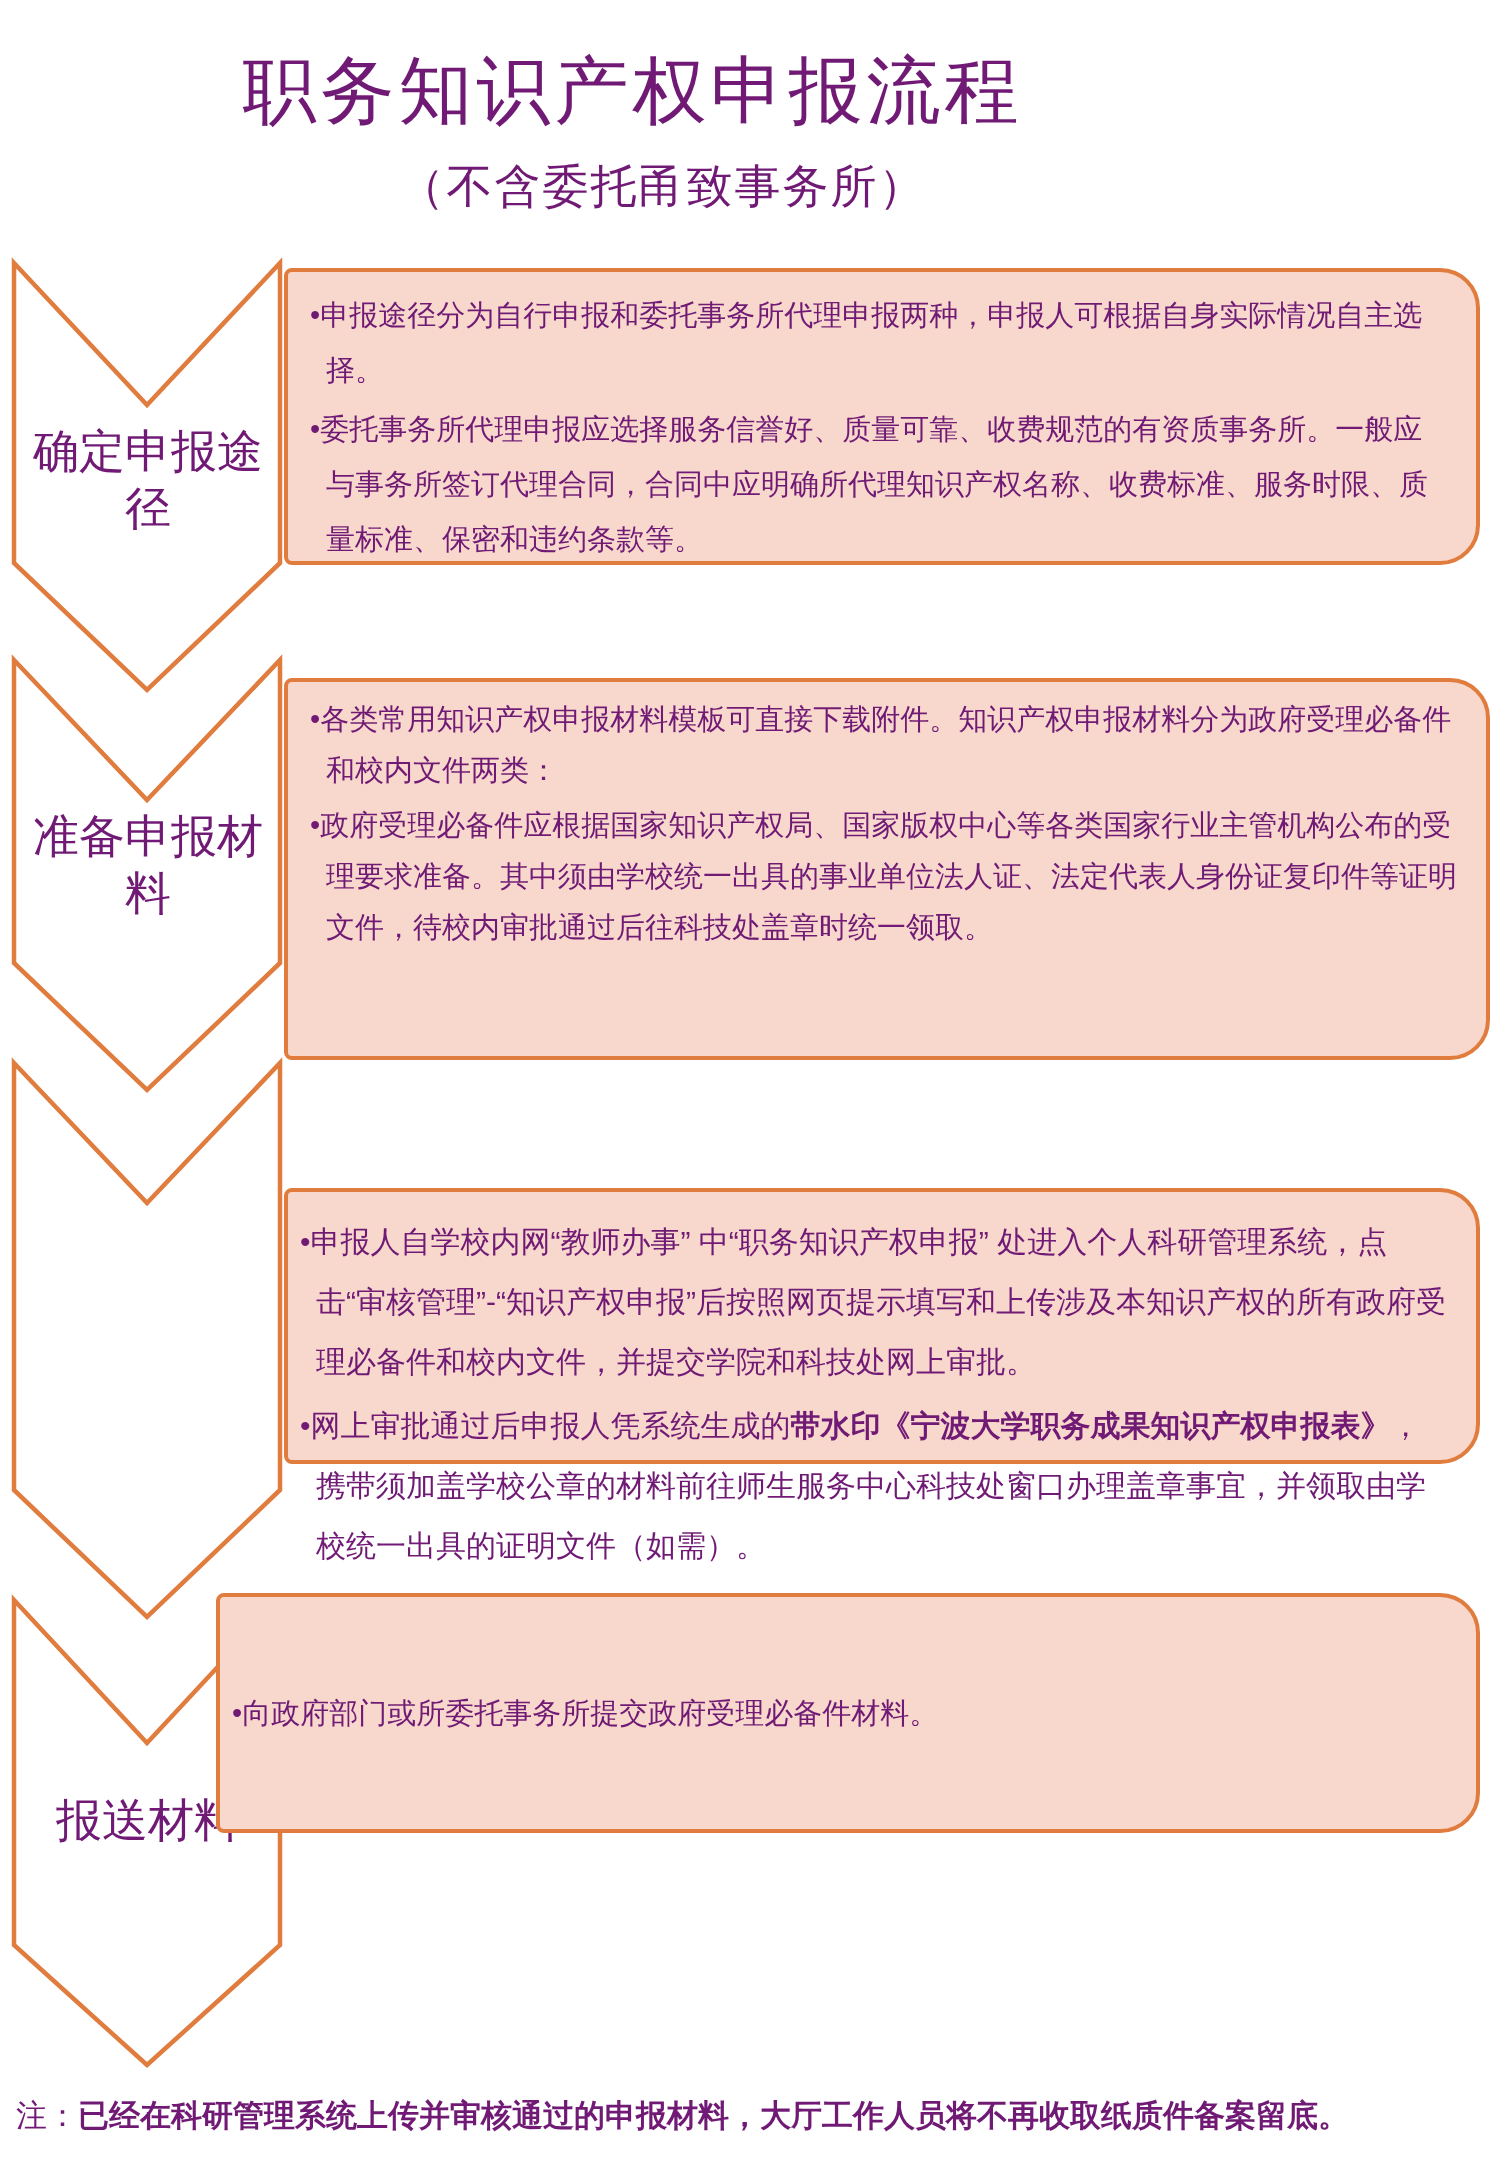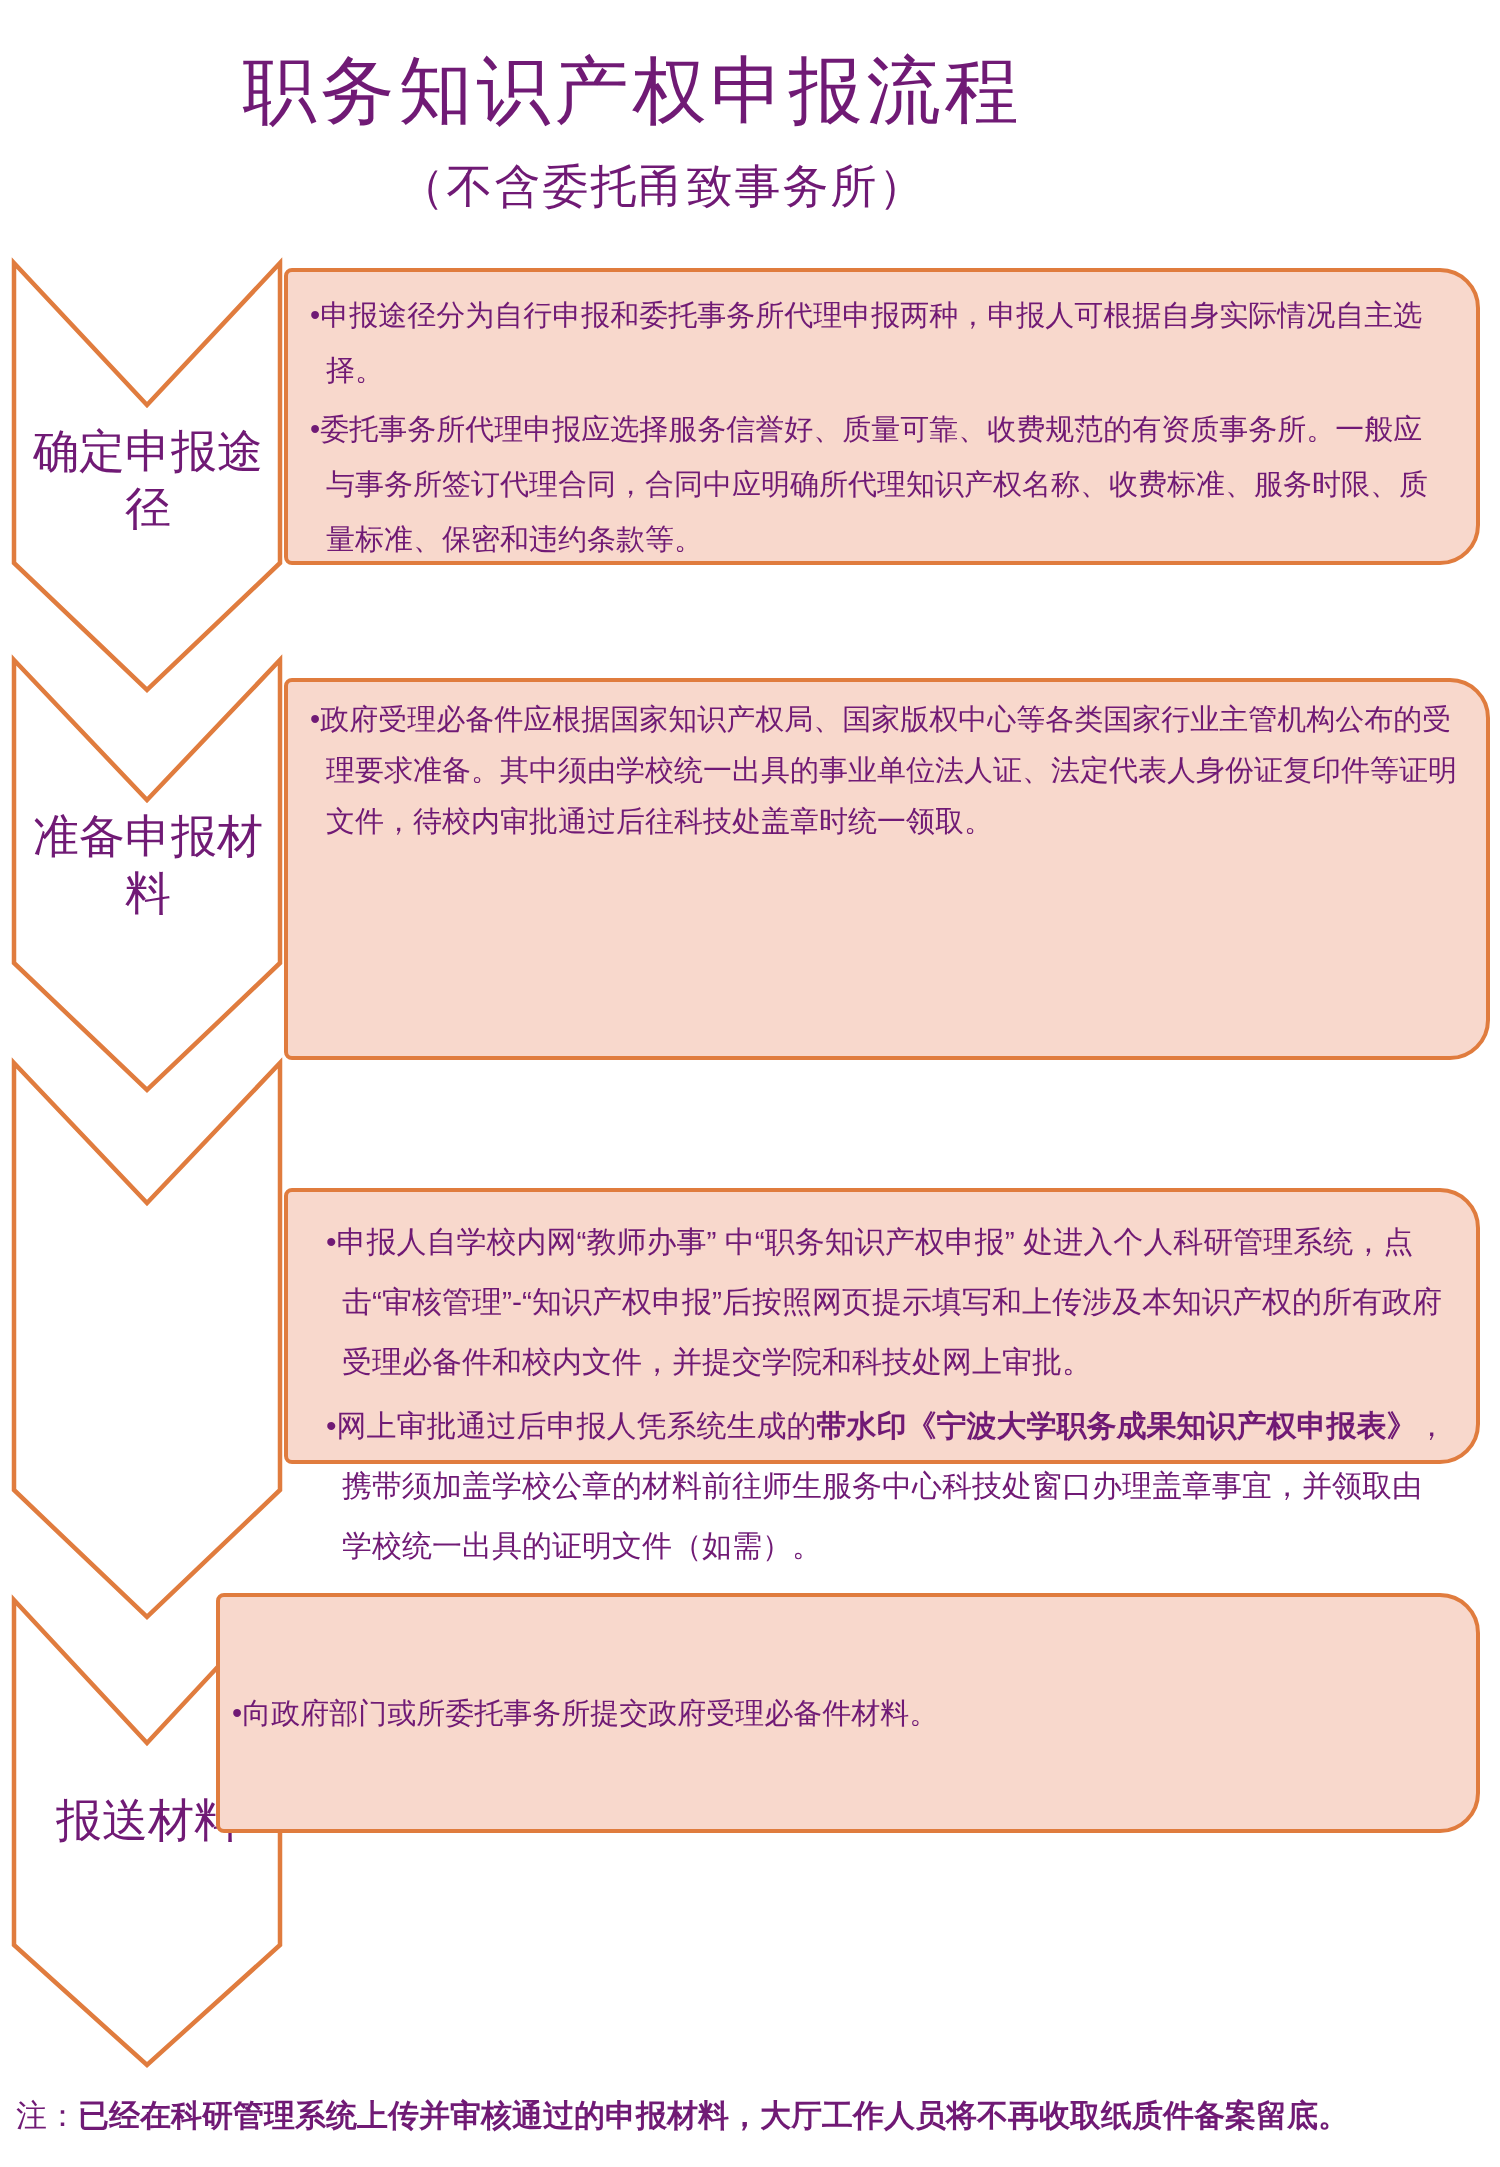--- a/index.html
+++ b/index.html
@@ -46,21 +46,21 @@
   .label4{top:1792px;}
   .step-box{
     position:absolute;
     box-sizing:border-box;
     background:#F8D8CC;
     border:4px solid #E07C3E;
     border-radius:8px 40px 40px 8px;
   }
   .box1{left:284px;top:268px;width:1196px;height:297px;padding:16px 26px 10px 22px;}
   .box2{left:284px;top:678px;width:1206px;height:382px;padding:12px 26px 8px 22px;}
-  .box3{left:284px;top:1188px;width:1196px;height:276px;padding:20px 26px 10px 38px;}
+  .box3{left:284px;top:1188px;width:1196px;height:276px;padding:20px 26px 10px 12px;}
   .box4{left:216px;top:1593px;width:1264px;height:240px;padding:0 26px 0 12px;display:flex;align-items:center;}
   .step-box ul{margin:0;padding:0;list-style:none;}
   .step-box li{
     padding-left:16px;
     text-indent:-16px;
     font-size:29px;
     line-height:55px;
   }
   .step-box li::before{content:"•";}
   .box2 li{line-height:51px;}
@@ -104,20 +104,21 @@
 
   <div class="step-box box1">
     <ul>
       <li>申报途径分为自行申报和委托事务所代理申报两种，申报人可根据自身实际情况自主选择。</li>
       <li>委托事务所代理申报应选择服务信誉好、质量可靠、收费规范的有资质事务所。一般应与事务所签订代理合同，合同中应明确所代理知识产权名称、收费标准、服务时限、质量标准、保密和违约条款等。</li>
     </ul>
   </div>
 
   <div class="step-box box2">
     <ul>
+      <li>各类常用知识产权申报材料模板可直接下载附件。知识产权申报材料分为政府受理必备件和校内文件两类：</li>
       <li>政府受理必备件应根据国家知识产权局、国家版权中心等各类国家行业主管机构公布的受理要求准备。其中须由学校统一出具的事业单位法人证、法定代表人身份证复印件等证明文件，待校内审批通过后往科技处盖章时统一领取。</li>
     </ul>
   </div>
 
   <div class="step-box box3">
     <ul>
       <li>申报人自学校内网“教师办事” 中“职务知识产权申报” 处进入个人科研管理系统，点击“审核管理”-“知识产权申报”后按照网页提示填写和上传涉及本知识产权的所有政府受理必备件和校内文件，并提交学院和科技处网上审批。</li>
       <li><span>网上审批通过后申报人凭系统生成的</span><b>带水印《宁波大学职务成果知识产权申报表》</b><span>，携带须加盖学校公章的材料前往师生服务中心科技处窗口办理盖章事宜，并领取由学校统一出具的证明文件（如需）。</span></li>
     </ul>
   </div>

